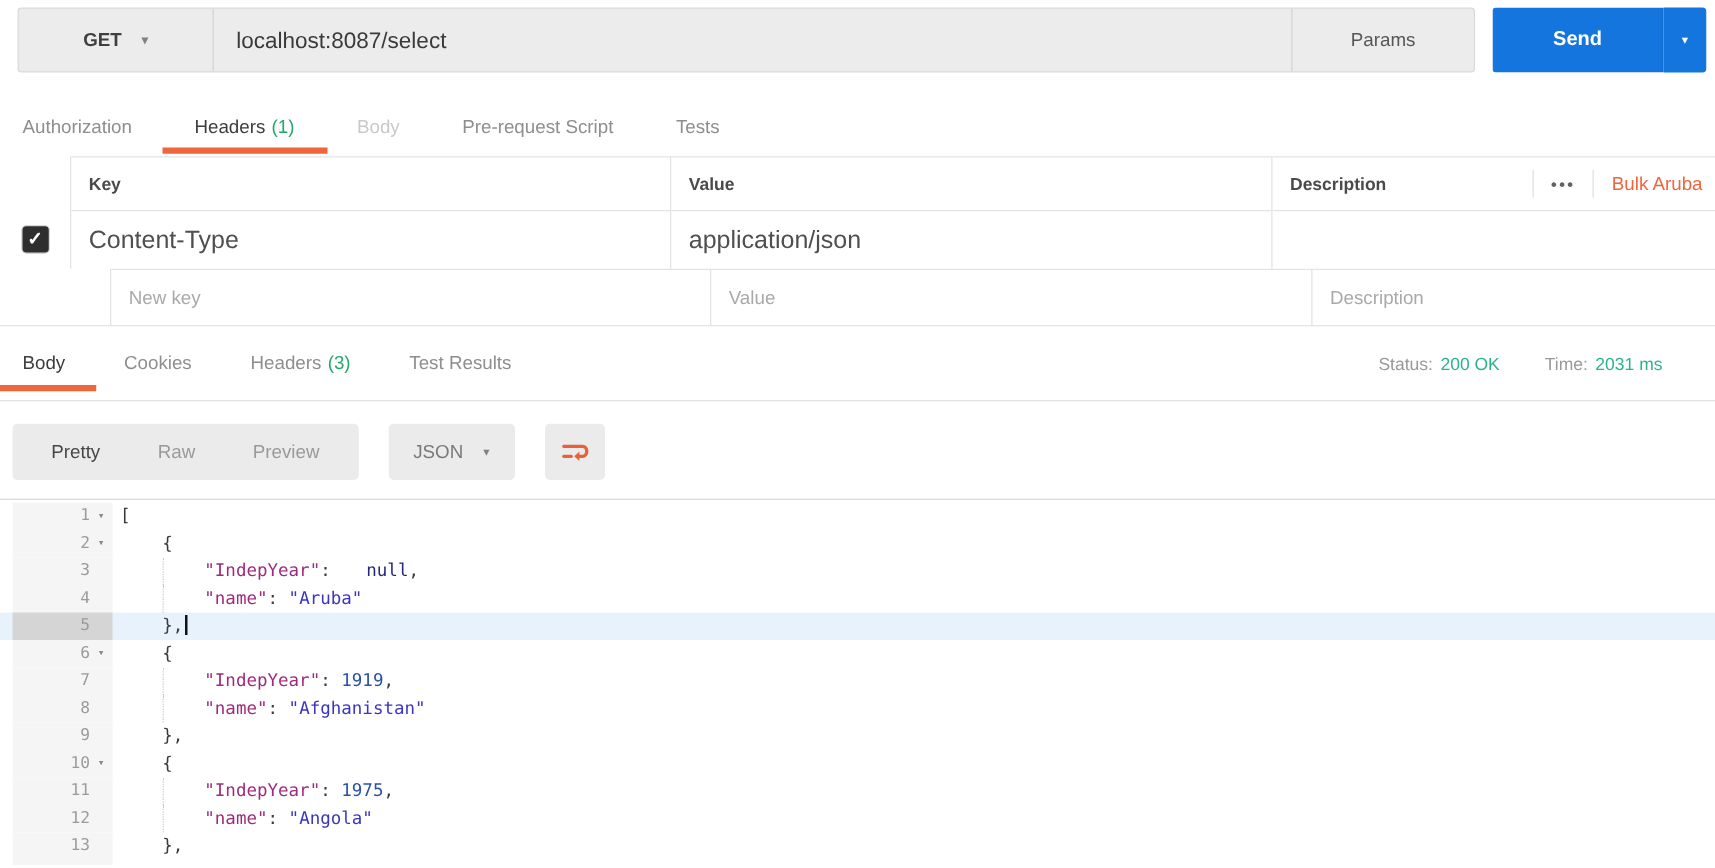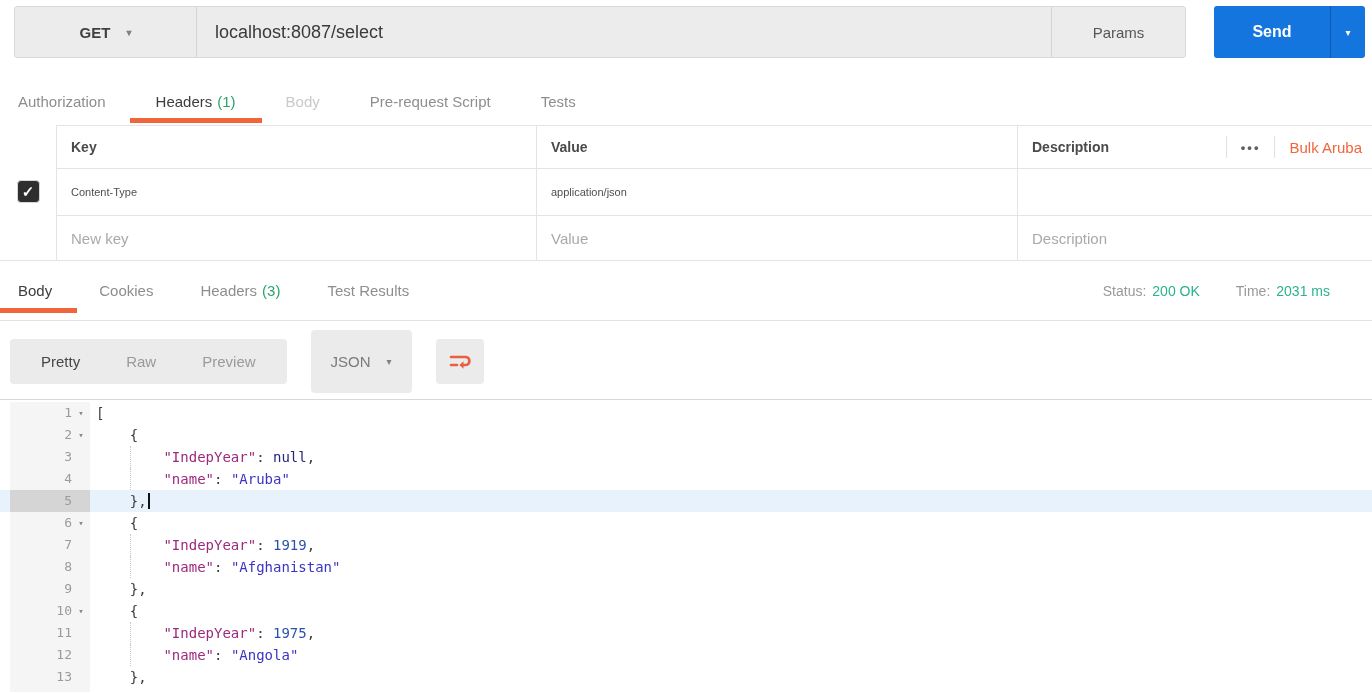--- a/index.html
+++ b/index.html
@@ -17,53 +17,53 @@
   *{box-sizing:border-box;}
   html,body{margin:0;padding:0;}
   body{
     width:1372px;height:694px;overflow:hidden;background:#fff;
     font-family:"Liberation Sans",sans-serif;color:#3b3b3b;
   }
 
   
   .request-row{display:flex;margin:6px 7px 0 14px;height:52px;}
   .url-bar{flex:1;display:flex;background:#ececec;border:1px solid #d9d9d9;border-radius:3px;margin-right:14px;}
-  .method{width:182px;display:flex;align-items:center;justify-content:center;gap:16px;
+  .method{width:156px;display:flex;align-items:center;justify-content:center;gap:16px;
     border-right:1px solid #d4d4d4;font-size:15px;font-weight:600;color:#3f3f3f;cursor:pointer;}
   .caret{font-size:10px;color:#818181;}
   .url-input{flex:1;display:flex;align-items:center;padding-left:18px;font-size:18px;color:#3a3a3a;cursor:text;}
-  .params-btn{width:134px;display:flex;align-items:center;justify-content:center;
+  .params-btn{width:146px;display:flex;align-items:center;justify-content:center;
     border-left:1px solid #d4d4d4;font-size:15px;color:#565656;cursor:pointer;}
-  .send-split{display:flex;width:151px;margin-left:14px;}
+  .send-split{display:flex;width:171px;}
   .send-main{flex:1;background:var(--send-blue);color:#fff;border:none;border-radius:3px 0 0 3px;
     font-size:16px;font-weight:600;font-family:inherit;border-right:1px solid rgba(0,0,0,0.22);cursor:pointer;}
   .send-caret{width:34px;background:var(--send-blue);border:none;border-radius:0 3px 3px 0;cursor:pointer;
     display:flex;align-items:center;justify-content:center;}
   .send-caret .caret{color:#fff;}
 
   
   .tab{position:relative;color:#8e8e8e;cursor:pointer;white-space:nowrap;}
   .tab .count{color:var(--green-count);margin-left:5px;}
   .tab.active{color:#3d3d3d;}
   .tab.disabled{color:#c9c9c9;}
 
   .req-tabs{display:flex;align-items:center;gap:50px;padding-left:18px;margin-top:24px;height:38px;font-size:15px;}
   .req-tabs .tab.active::after{content:"";position:absolute;left:-26px;right:-26px;bottom:-13px;height:5px;background:var(--accent);}
 
   
   .headers-table{margin-top:5px;border-bottom:1px solid #e4e4e4;}
   .h-row{display:grid;grid-template-columns:57px 480px 481px 1fr;}
   .h-head{height:43px;}
   .h-data{height:47px;}
-  .h-new{height:45px;}
+  .h-new{height:45px;padding-left:32px;}
   .cell{display:flex;align-items:center;padding-left:14px;border-top:1px solid #e4e4e4;overflow:hidden;}
   .cbcol{border-top:none;border-right:1px solid #e4e4e4;justify-content:center;padding-left:0;}
   .c-key,.c-val{border-right:1px solid #e4e4e4;}
   .col-h{font-size:14px;font-weight:bold;color:#4a4a4a;}
-  .cellval{font-size:11px;color:#4f4f4f;}
+  .cellval{font-size:20px;color:#4f4f4f;}
   .c-menu{justify-content:space-between;padding-right:10px;}
   .menu-right{display:flex;align-items:center;}
   .vdiv{width:1px;height:22px;background:#e0e0e0;margin:0 14px;}
   .dots{color:#616161;font-size:13px;font-weight:bold;letter-spacing:2px;cursor:pointer;}
   .bulk{color:var(--accent);font-size:15px;cursor:pointer;}
   .checkbox{width:23px;height:23px;background:#2e2e2e;border:1px solid #d7d7d7;border-radius:4px;
     display:flex;align-items:center;justify-content:center;cursor:pointer;}
   .check{color:#fff;font-size:15px;font-weight:bold;line-height:1;}
   .h-new input{border:none;background:transparent;outline:none;width:100%;padding:0;
     font-family:inherit;font-size:15px;color:#555;}
@@ -77,40 +77,40 @@
   .resp-meta{display:flex;gap:36px;font-size:14px;color:#999;}
   .meta-item{white-space:nowrap;}
   .meta-val{color:var(--green-status);margin-left:6px;}
 
   
   .toolbar{display:flex;align-items:center;margin:18px 0 0 10px;height:45px;gap:24px;}
   .vgroup{display:flex;background:#ebebeb;border-radius:4px;height:45px;align-items:center;padding:18px 8px;}
   .vmode{border:none;background:transparent;font-family:inherit;font-size:15px;color:#9a9a9a;
     padding:0 23px;height:45px;cursor:pointer;}
   .vmode.active{color:#474747;}
-  .langdd{height:63px;background:#ebebeb;border-radius:4px;display:flex;align-items:center;gap:16px;
+  .langdd{height:45px;background:#ebebeb;border-radius:4px;display:flex;align-items:center;gap:16px;
     padding:0 20px;font-size:15px;color:#7a7a7a;cursor:pointer;}
   .wrapbtn{height:45px;width:48px;background:#ebebeb;border:none;border-radius:4px;cursor:pointer;
     display:flex;align-items:center;justify-content:center;}
 
   
   .editor{margin-top:15px;border-top:1px solid #d8d8d8;height:293px;overflow:hidden;
     padding-top:2px;font-family:"DejaVu Sans Mono",monospace;font-size:14px;cursor:text;}
   .code-line{display:flex;height:22px;line-height:22px;}
   .code-line.active{background:var(--active-line);}
   .gut{width:80px;margin-left:10px;background:#f5f5f5;display:flex;align-items:center;flex:none;}
   .code-line.active .gut{background:#d5d5d5;}
   .num{flex:1;text-align:right;color:#9b9b9b;font-size:13px;}
   .fold{width:18px;text-align:center;font-size:9px;color:#888;cursor:pointer;}
   .codecell{flex:1;padding-left:6px;white-space:pre;position:relative;color:var(--tok-p);}
   .guide{position:absolute;left:40px;top:0;bottom:0;border-left:1px dotted #c9c9c9;}
   .tok-k{color:var(--tok-k);}
   .tok-s{color:var(--tok-s);}
   .tok-num{color:var(--tok-num);}
-  .tok-nul{color:var(--tok-nul);}
+  .tok-nul{color:var(--tok-nul);margin-left:20px;}
   .tok-p{color:var(--tok-p);}
   .cursor{display:inline-block;width:2px;height:16px;background:#111;vertical-align:-3px;margin-left:1px;}
 </style>
 </head>
 <body>
 
 <div class="app">
 
   <div class="request-row">
     <div class="url-bar">

